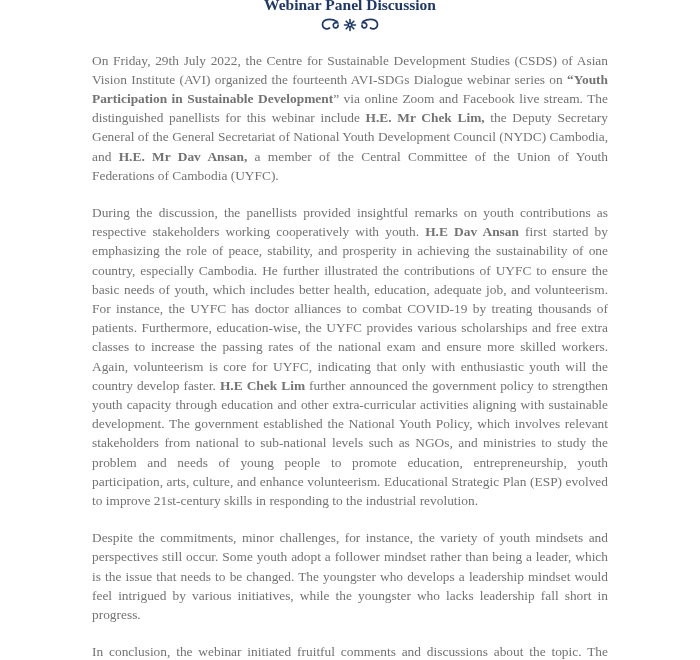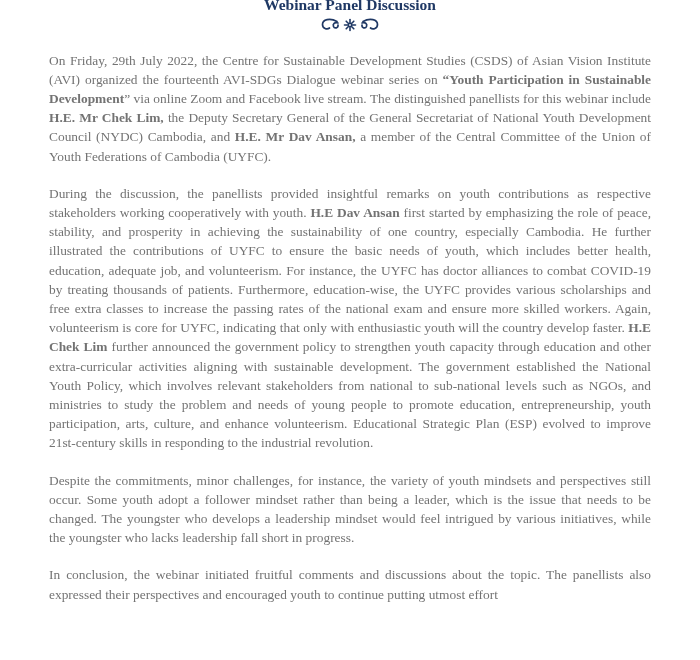--- a/index.html
+++ b/index.html
@@ -8,21 +8,21 @@
     background: #ffffff;
   }
   .page {
     position: relative;
     width: 700px;
     height: 660px;
     overflow: hidden;
     background: #ffffff;
     font-family: "Liberation Serif", "DejaVu Serif", serif;
     box-sizing: border-box;
-    padding: 0 49px;
+    padding: 0 92px;
   }
   .doc-header {
     text-align: center;
     color: #1f3864;
     margin-top: -3px;
   }
   .title-line {
     font-weight: bold;
     font-size: 15.5px;
     line-height: 16.5px;

